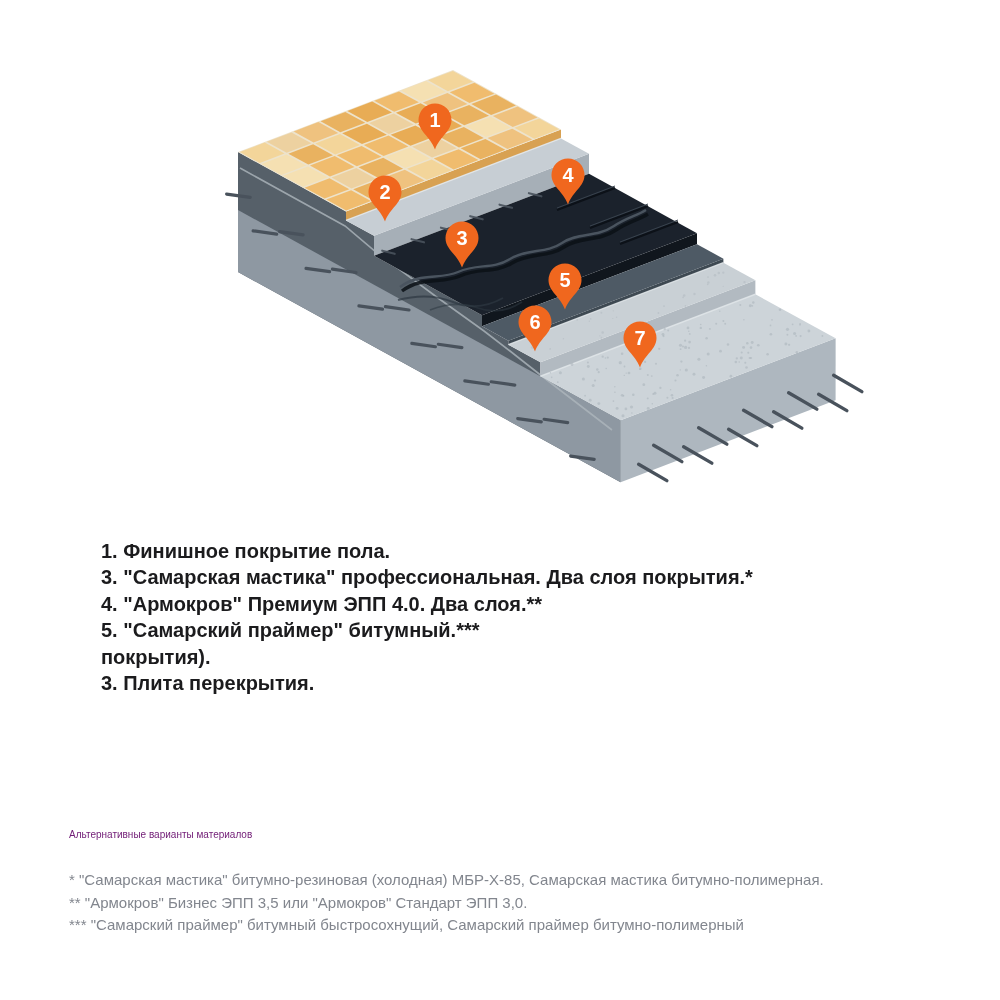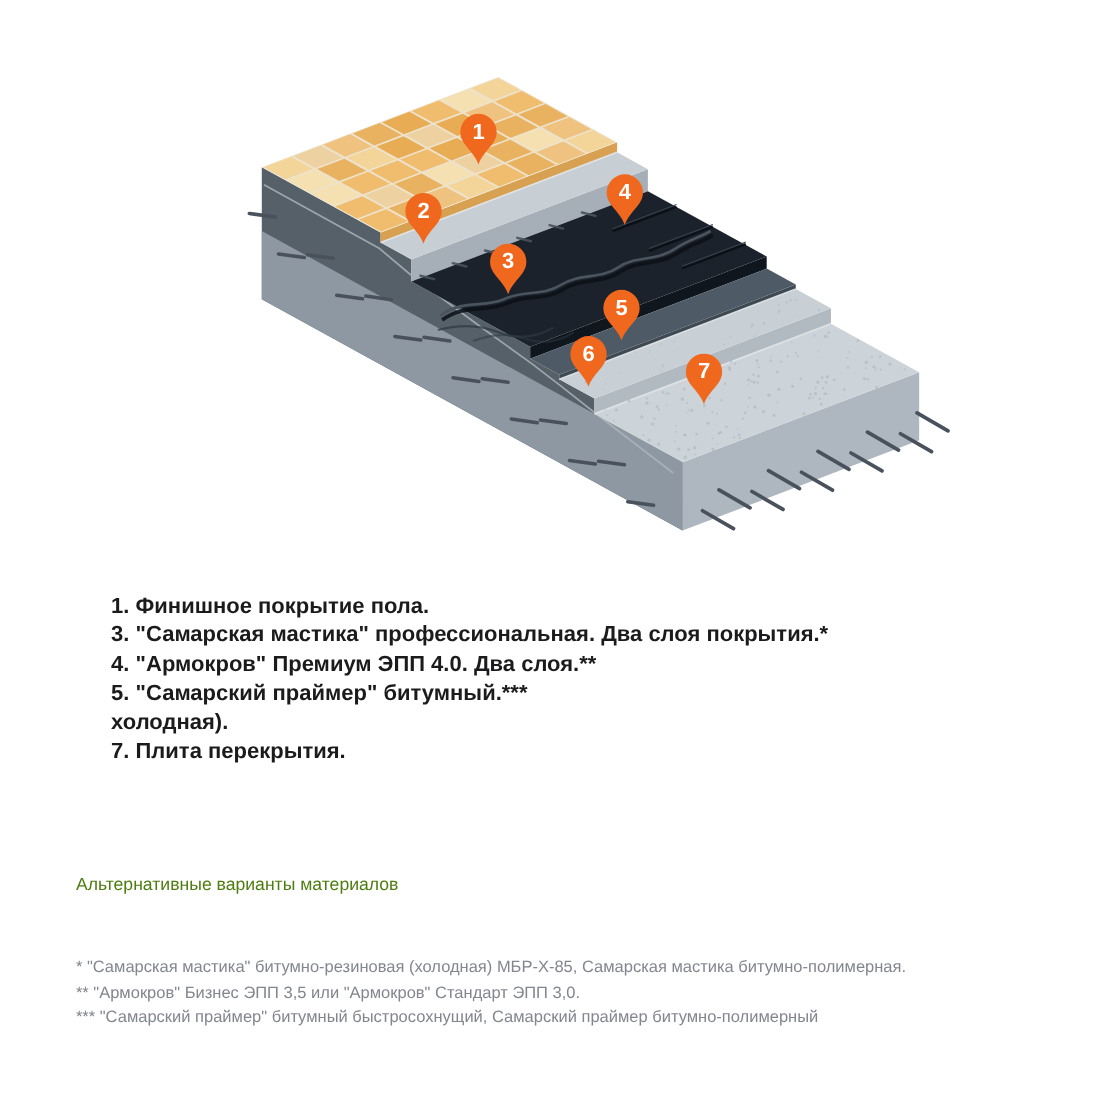--- a/index.html
+++ b/index.html
@@ -13,21 +13,21 @@
     position:absolute;left:0;top:4px;width:36px;height:26px;
     display:flex;align-items:center;justify-content:center;
     color:#ffffff;font-weight:bold;font-size:20px;line-height:1;
     font-family:"Liberation Sans",sans-serif;
   }
   
   .legend{position:absolute;left:69px;top:538px;width:890px;color:#1b1b1d;
     font-size:20px;font-weight:bold;margin-left:32px;}
   .legend .lline{height:26.4px;line-height:26.4px;white-space:nowrap;}
   
-  .fn-title{position:absolute;left:69px;top:795px;color:#4d7c0f;font-size:16px;line-height:20px;}
+  .fn-title{position:absolute;left:69px;top:825px;color:#701a75;font-size:10px;line-height:20px;}
   .fn-lines{position:absolute;left:69px;top:869px;color:#82868e;font-size:15px;}
   .fn-lines .fline{height:22.5px;line-height:22.5px;white-space:nowrap;}
 </style>
 </head>
 <body>
 
 <div class="stage">
 
   <svg class="diagram-svg" width="1000" height="530" viewBox="0 0 1000 530">
 
@@ -356,22 +356,22 @@
       <path d="M18 46.5 C13 33 1.5 28.5 1.5 17 A16.5 16.5 0 1 1 34.5 17 C34.5 28.5 23 33 18 46.5 Z" fill="#F0671E"></path>
     </svg>
     <span class="pnum">7</span>
   </div>
 
   <div class="legend">
     <div class="lline">1. Финишное покрытие пола.</div>
     <div class="lline">3. "Самарская мастика" профессиональная. Два слоя покрытия.*</div>
     <div class="lline">4. "Армокров" Премиум ЭПП 4.0. Два слоя.**</div>
     <div class="lline">5. "Самарский праймер" битумный.***</div>
-    <div class="lline">холодная).</div>
-    <div class="lline">7. Плита перекрытия.</div>
+    <div class="lline">покрытия).</div>
+    <div class="lline">3. Плита перекрытия.</div>
   </div>
 
   <div class="fn-title">Альтернативные варианты материалов</div>
   <div class="fn-lines">
     <div class="fline">* "Самарская мастика" битумно-резиновая (холодная) МБР-Х-85, Самарская мастика битумно-полимерная.</div>
     <div class="fline">** "Армокров" Бизнес ЭПП 3,5 или "Армокров" Стандарт ЭПП 3,0.</div>
     <div class="fline">*** "Самарский праймер" битумный быстросохнущий, Самарский праймер битумно-полимерный</div>
   </div>
 </div>
 

